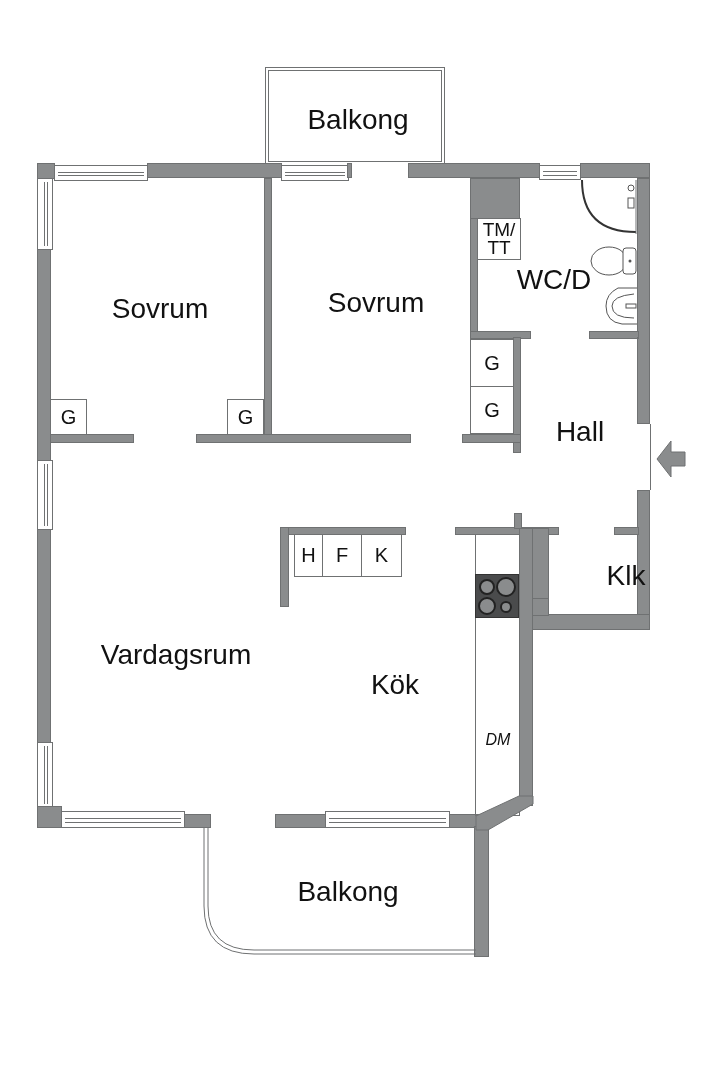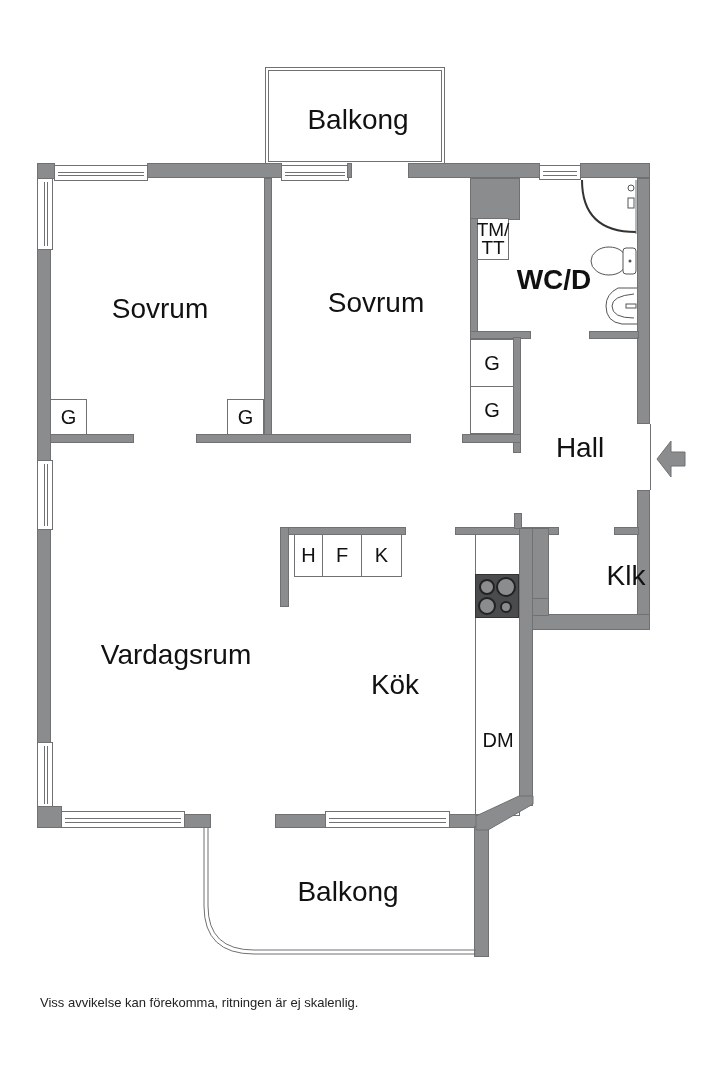--- a/index.html
+++ b/index.html
@@ -5,21 +5,21 @@
   html, body { margin: 0; padding: 0; background: #ffffff; }
   body { width: 720px; height: 1080px; position: relative; overflow: hidden; font-family: "Liberation Sans", "DejaVu Sans", sans-serif; color: #111; }
   .plan { position: absolute; left: 0; top: 0; width: 720px; height: 1080px; }
   .w { position: absolute; background: #8a8c8d; box-sizing: border-box; border: 1px solid #6f7172; }
   .win { position: absolute; background: #fff; border: 1px solid #6f7172; box-sizing: border-box; }
   .win::after { content: ""; position: absolute; left: 3px; right: 3px; top: 40%; height: 20%; border-top: 1px solid #6f7172; border-bottom: 1px solid #6f7172; }
   .win.v::after { top: 3px; bottom: 3px; left: 40%; width: 20%; height: auto; border-top: none; border-bottom: none; border-left: 1px solid #6f7172; border-right: 1px solid #6f7172; right: auto; }
   .line { position: absolute; border: 1px solid #6f7172; box-sizing: border-box; background: transparent; }
   .box { position: absolute; border: 1px solid #6f7172; box-sizing: border-box; background: #fff; display: flex; align-items: center; justify-content: center; font-size: 20px; }
   .label { position: absolute; font-size: 28px; white-space: nowrap; transform: translate(-50%, -50%); }
-  .small { font-size: 20px; }
+  .small { font-size: 16px; font-style: italic; }
   .footer { position: absolute; left: 40px; top: 995px; font-size: 13px; color: #222; }
 </style>
 </head>
 <body>
 
 <div class="plan">
 
   <div class="line" style="left:265px;top:67px;width:180px;height:98px;border-bottom:none;outline:1px solid #6f7172;outline-offset:-4px;"></div>
 
   <div class="w" style="left:37px;top:163px;width:18px;height:16px;"></div>
@@ -66,21 +66,21 @@
     </div>
   <div class="box" style="left:227px;top:399px;width:37px;height:36px;">
       <span>G</span>
     </div>
 
   <div class="w" style="left:470px;top:178px;width:50px;height:42px;"></div>
   <div class="w" style="left:470px;top:218px;width:8px;height:120px;"></div>
   <div class="w" style="left:470px;top:331px;width:61px;height:8px;"></div>
   <div class="w" style="left:589px;top:331px;width:50px;height:8px;"></div>
   <div class="w" style="left:637px;top:337px;width:1px;height:1px;"></div>
-  <div class="box" style="left:477px;top:218px;width:32px;height:42px;flex-direction:column;line-height:18px;font-size:19px;">
+  <div class="box" style="left:477px;top:218px;width:44px;height:42px;flex-direction:column;line-height:18px;font-size:19px;">
     <span>TM/</span>
     <span>TT</span>
   </div>
 
   <svg style="position:absolute;left:580px;top:178px;" width="60" height="60">
     <path d="M2 2 Q2 54 56 54" fill="none" stroke="#333" stroke-width="2"></path>
     <line x1="56" y1="2" x2="56" y2="56" stroke="#6f7172"></line>
     <circle cx="51" cy="10" r="3" fill="none" stroke="#555"></circle>
     <rect x="48" y="20" width="6" height="10" fill="none" stroke="#555"></rect>
   </svg>
@@ -132,22 +132,21 @@
   <div class="w" style="left:532px;top:614px;width:118px;height:16px;"></div>
   <div class="w" style="left:532px;top:598px;width:17px;height:18px;"></div>
   <div class="w" style="left:614px;top:527px;width:25px;height:8px;"></div>
   <svg style="position:absolute;left:474px;top:794px;" width="62" height="40">
     <polygon points="45,2 59,2 59,10 14,36 2,36 2,22" fill="#8a8c8d" stroke="#6f7172" stroke-width="1"></polygon>
   </svg>
 
   <div class="label" style="left:358px;top:120px;">Balkong</div>
   <div class="label" style="left:160px;top:309px;">Sovrum</div>
   <div class="label" style="left:376px;top:303px;">Sovrum</div>
-  <div class="label" style="left:554px;top:280px;font-weight:bold;">WC/D</div>
-  <div class="label" style="left:580px;top:432px;margin-top:16px;">Hall</div>
+  <div class="label" style="left:554px;top:280px;">WC/D</div>
+  <div class="label" style="left:580px;top:432px;">Hall</div>
   <div class="label" style="left:176px;top:655px;">Vardagsrum</div>
   <div class="label" style="left:395px;top:685px;">Kök</div>
   <div class="label" style="left:626px;top:576px;">Klk</div>
   <div class="label small" style="left:498px;top:740px;">DM</div>
   <div class="label" style="left:348px;top:892px;">Balkong</div>
 
-  <div class="footer">Viss avvikelse kan förekomma, ritningen är ej skalenlig.</div>
 </div>
 
 </body></html>

